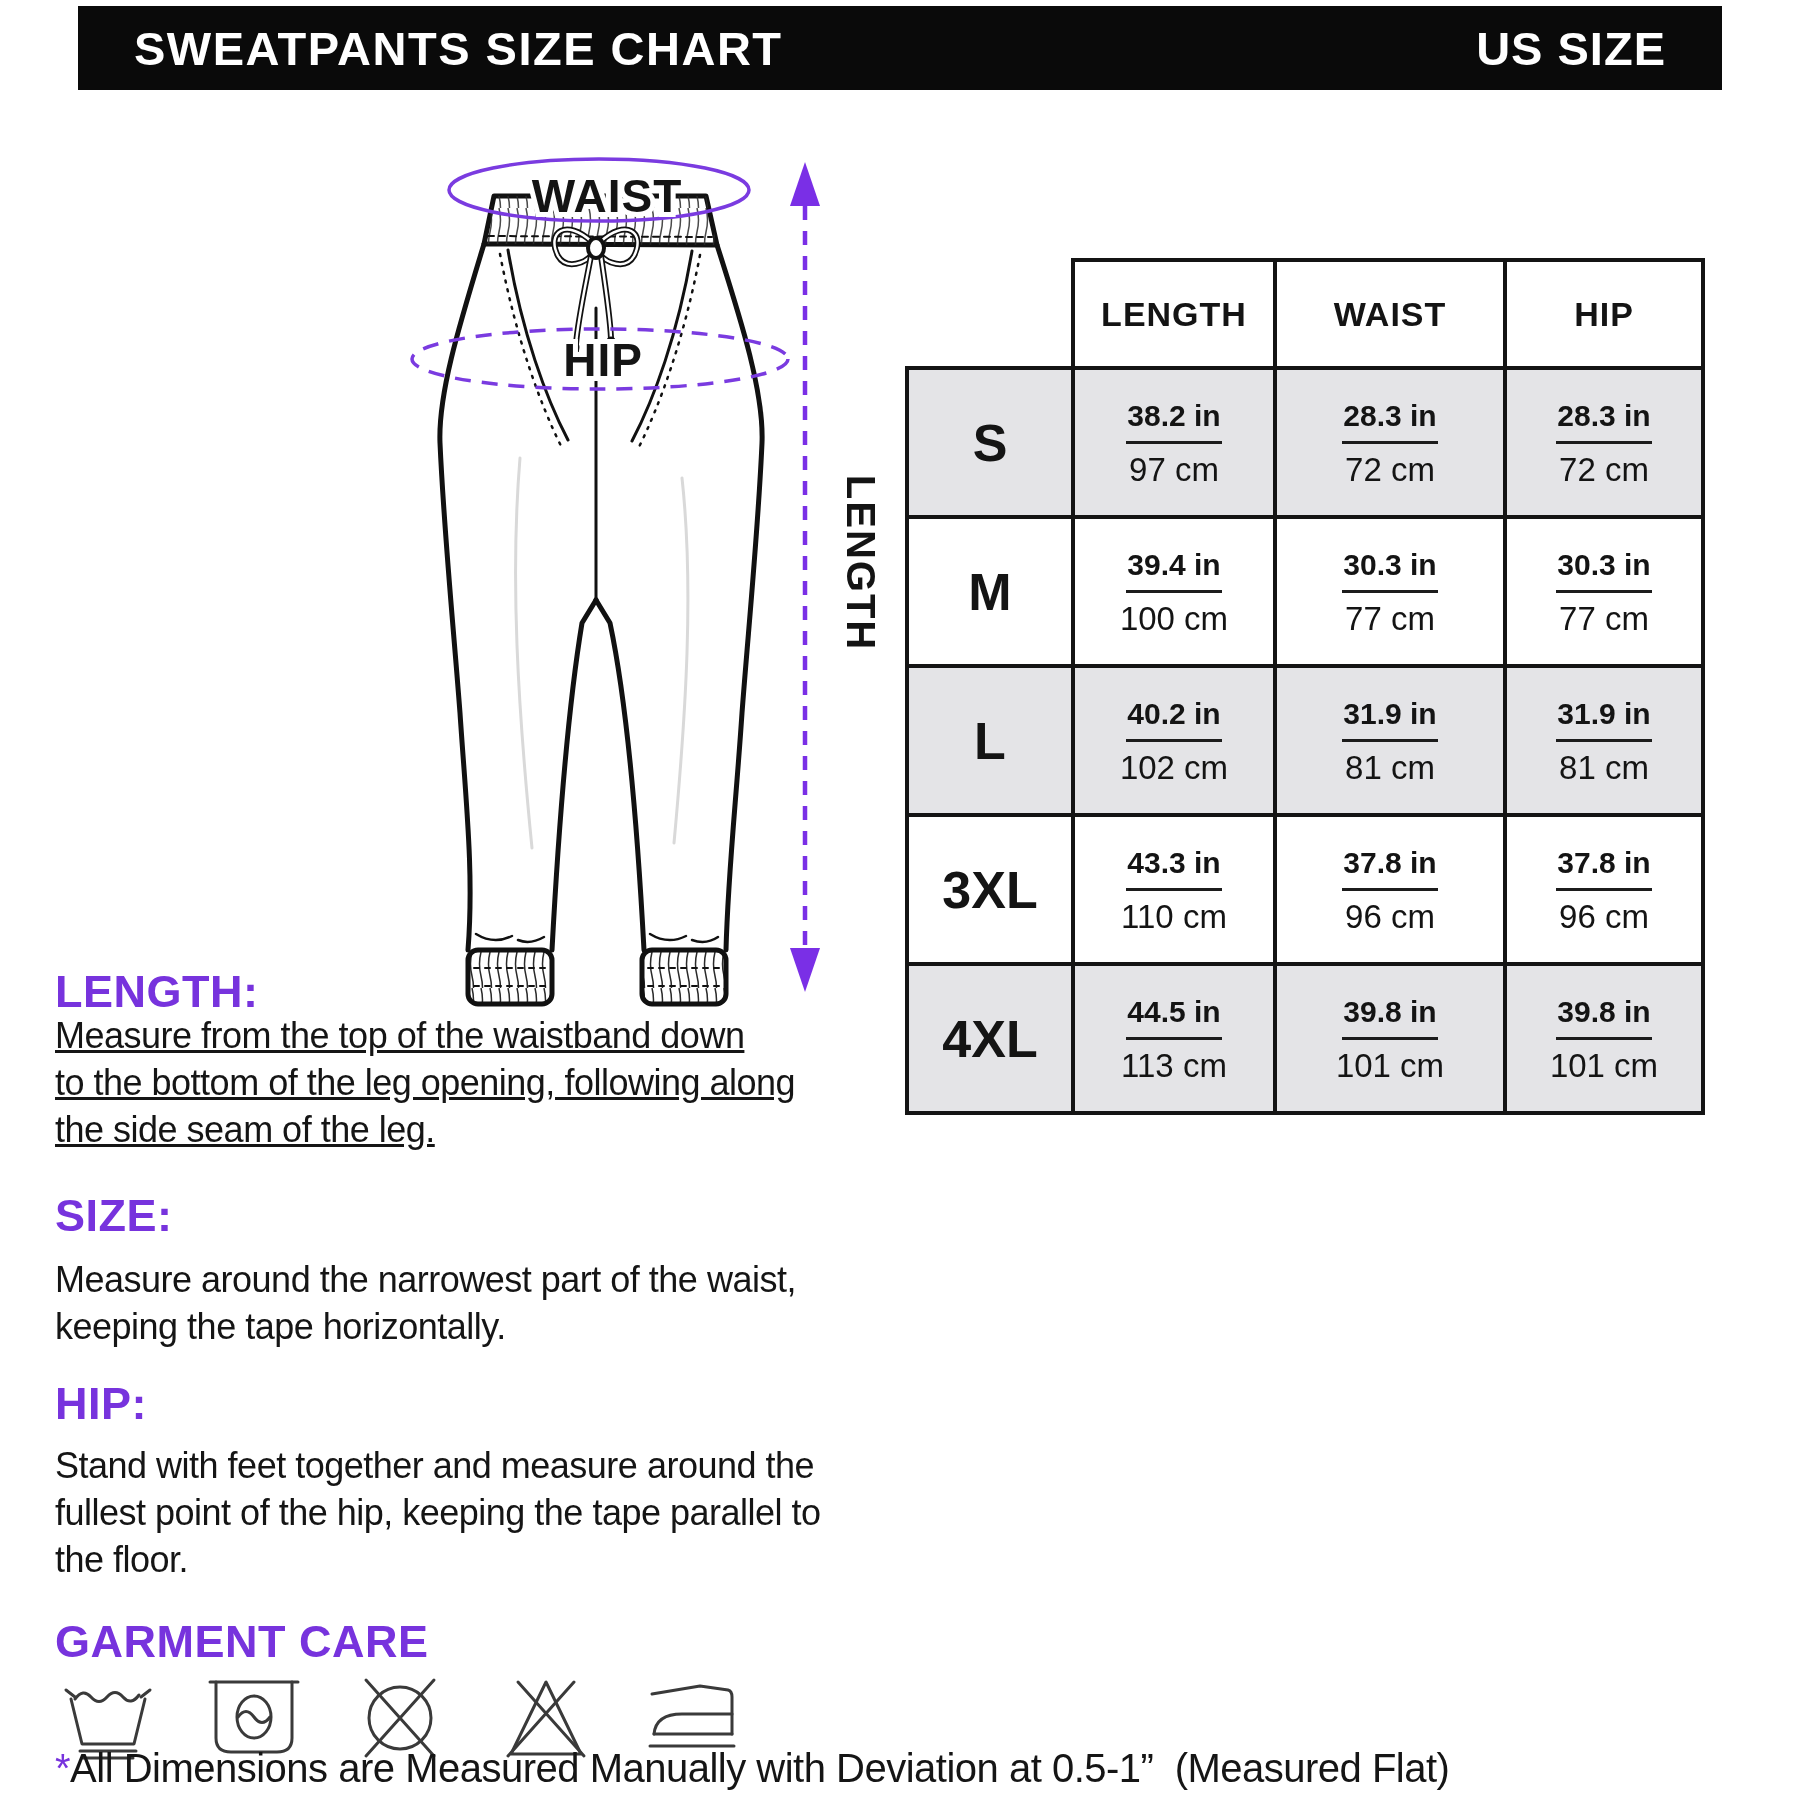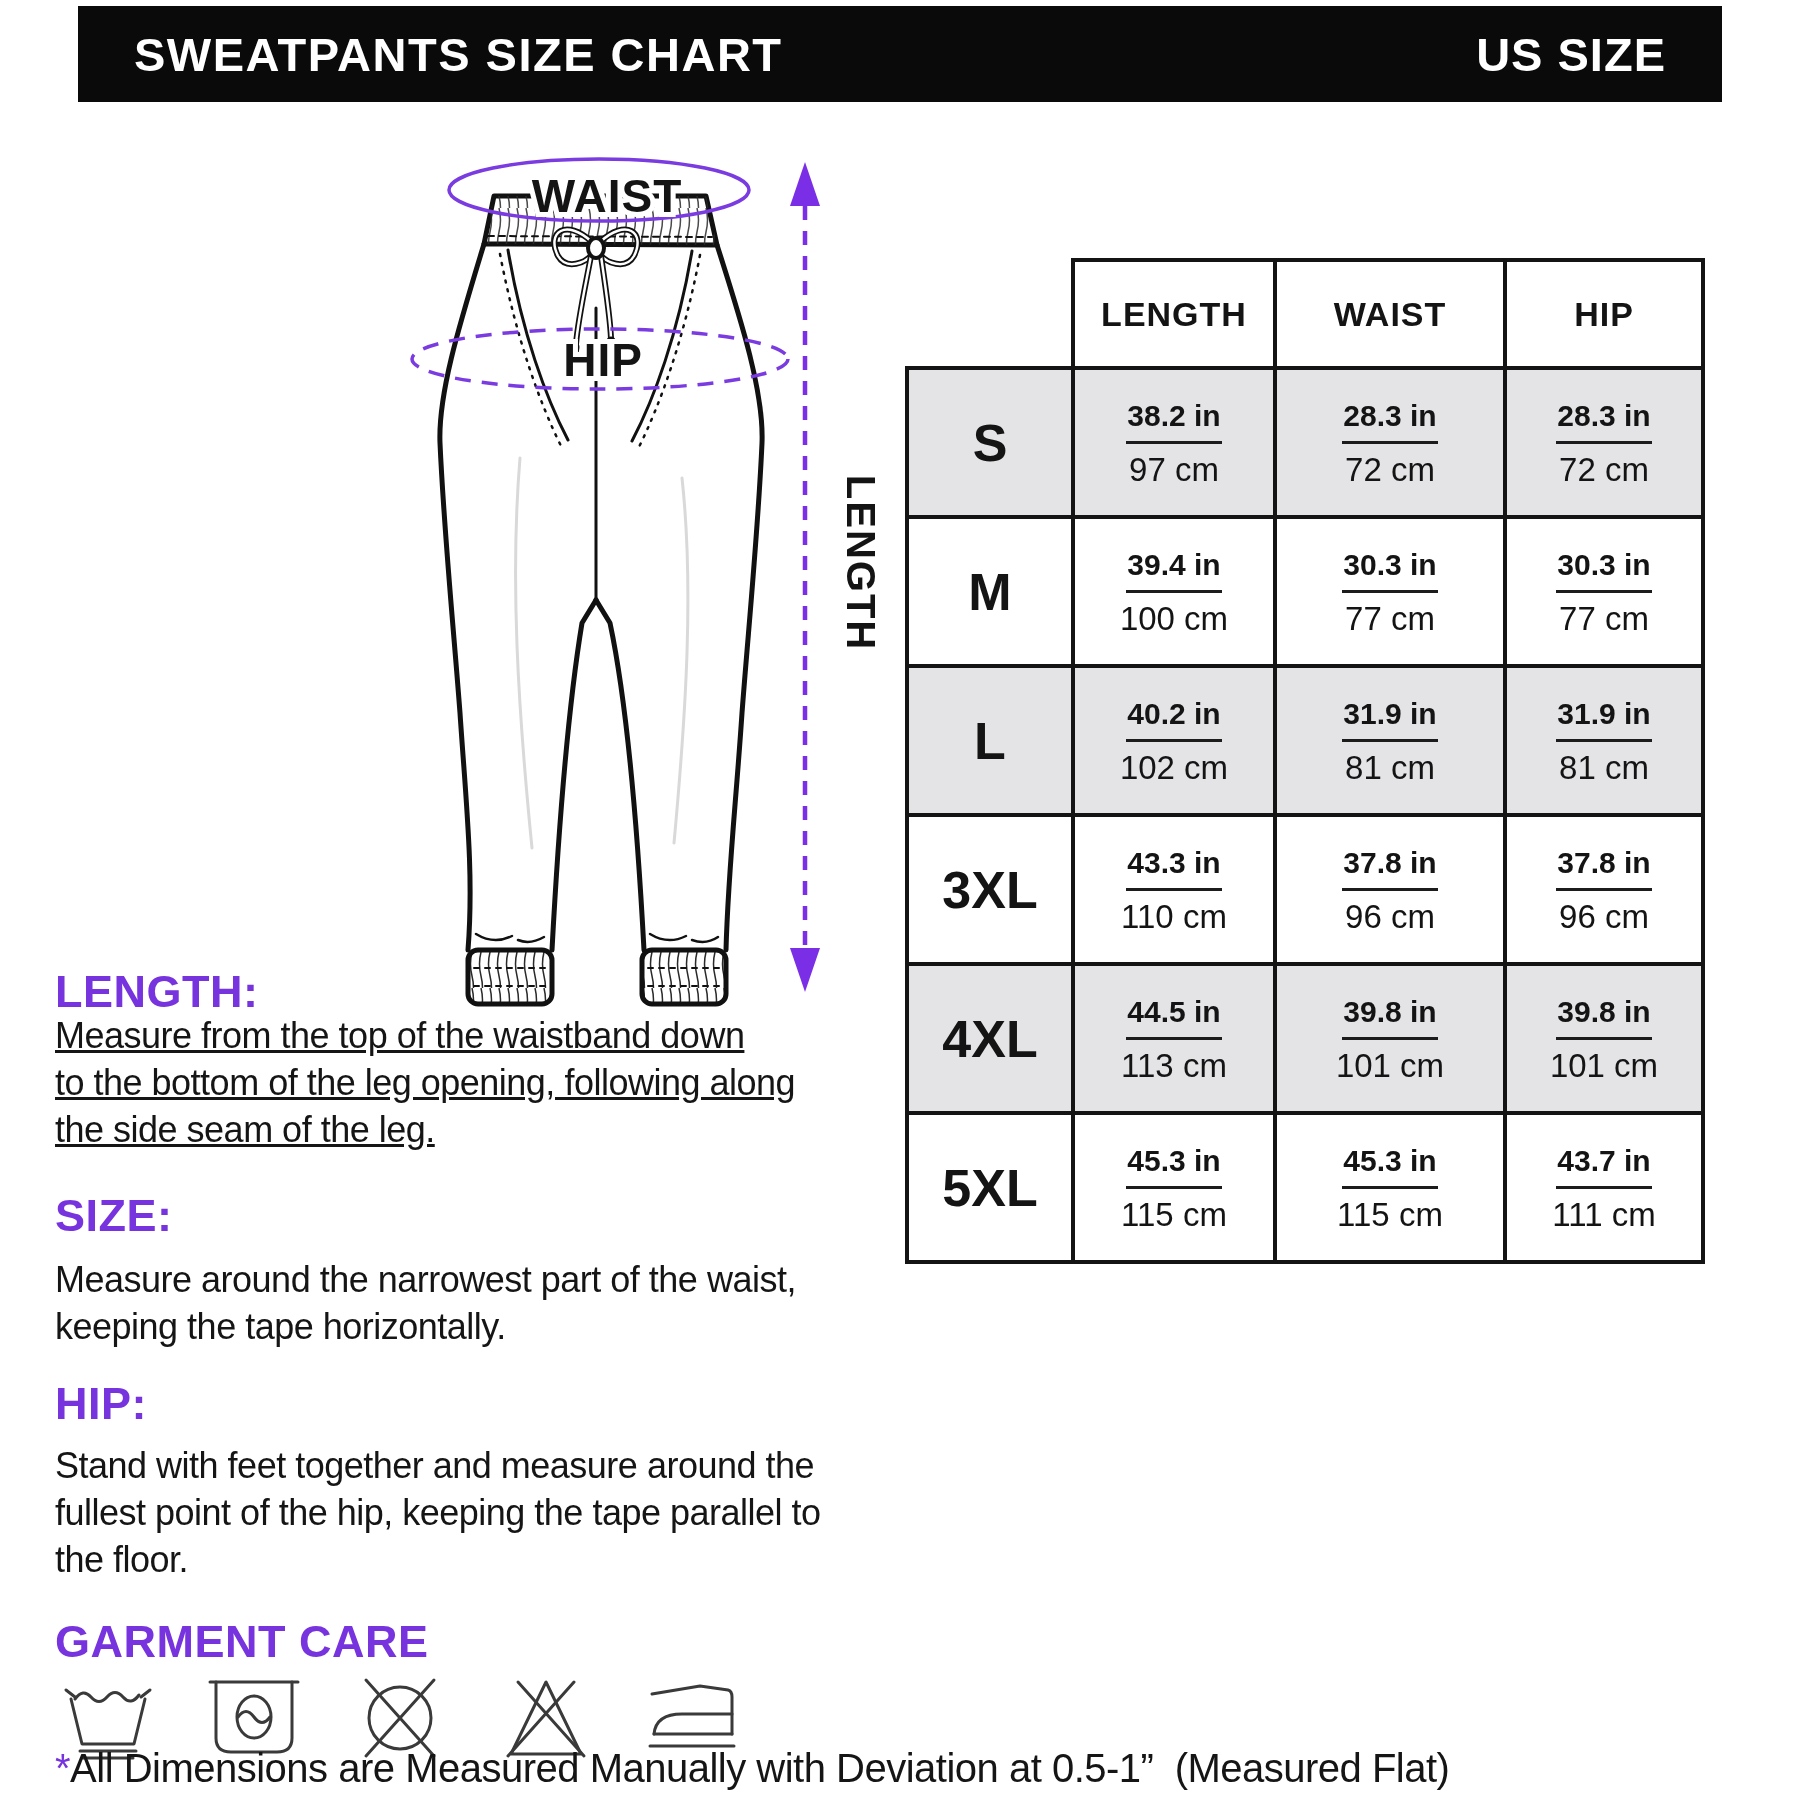--- a/index.html
+++ b/index.html
@@ -2,21 +2,21 @@
 <html><head>
 <meta charset="utf-8">
 <style>
   html,body{margin:0;padding:0;}
   body{
     width:1800px;height:1800px;position:relative;background:#fff;
     font-family:"Liberation Sans",sans-serif;color:#141414;overflow:hidden;
   }
   
   .topbar{
-    position:absolute;left:78px;top:6px;width:1644px;height:96px;
+    position:absolute;left:78px;top:6px;width:1644px;height:84px;
     background:#0a0a0a;display:flex;align-items:center;justify-content:space-between;
     padding:0 56px;box-sizing:border-box;
   }
   .topbar .title{color:#fff;font-size:47px;font-weight:bold;letter-spacing:1.5px;}
   .topbar .ussize{color:#fff;font-size:47px;font-weight:bold;letter-spacing:1px;}
 
   
   .diagram{position:absolute;left:360px;top:148px;width:540px;height:880px;}
 
   
@@ -282,32 +282,14 @@
           <div class="inv">39.8 in</div>
           <div class="rule"></div>
           <div class="cmv">101 cm</div>
         </td>
       <td>
           <div class="inv">39.8 in</div>
           <div class="rule"></div>
           <div class="cmv">101 cm</div>
         </td>
     </tr>
-    <tr class="even">
-      <th class="sz">5XL</th>
-      <td>
-          <div class="inv">45.3 in</div>
-          <div class="rule"></div>
-          <div class="cmv">115 cm</div>
-        </td>
-      <td>
-          <div class="inv">45.3 in</div>
-          <div class="rule"></div>
-          <div class="cmv">115 cm</div>
-        </td>
-      <td>
-          <div class="inv">43.7 in</div>
-          <div class="rule"></div>
-          <div class="cmv">111 cm</div>
-        </td>
-    </tr>
   </tbody>
 </table>
 
 </body></html>

